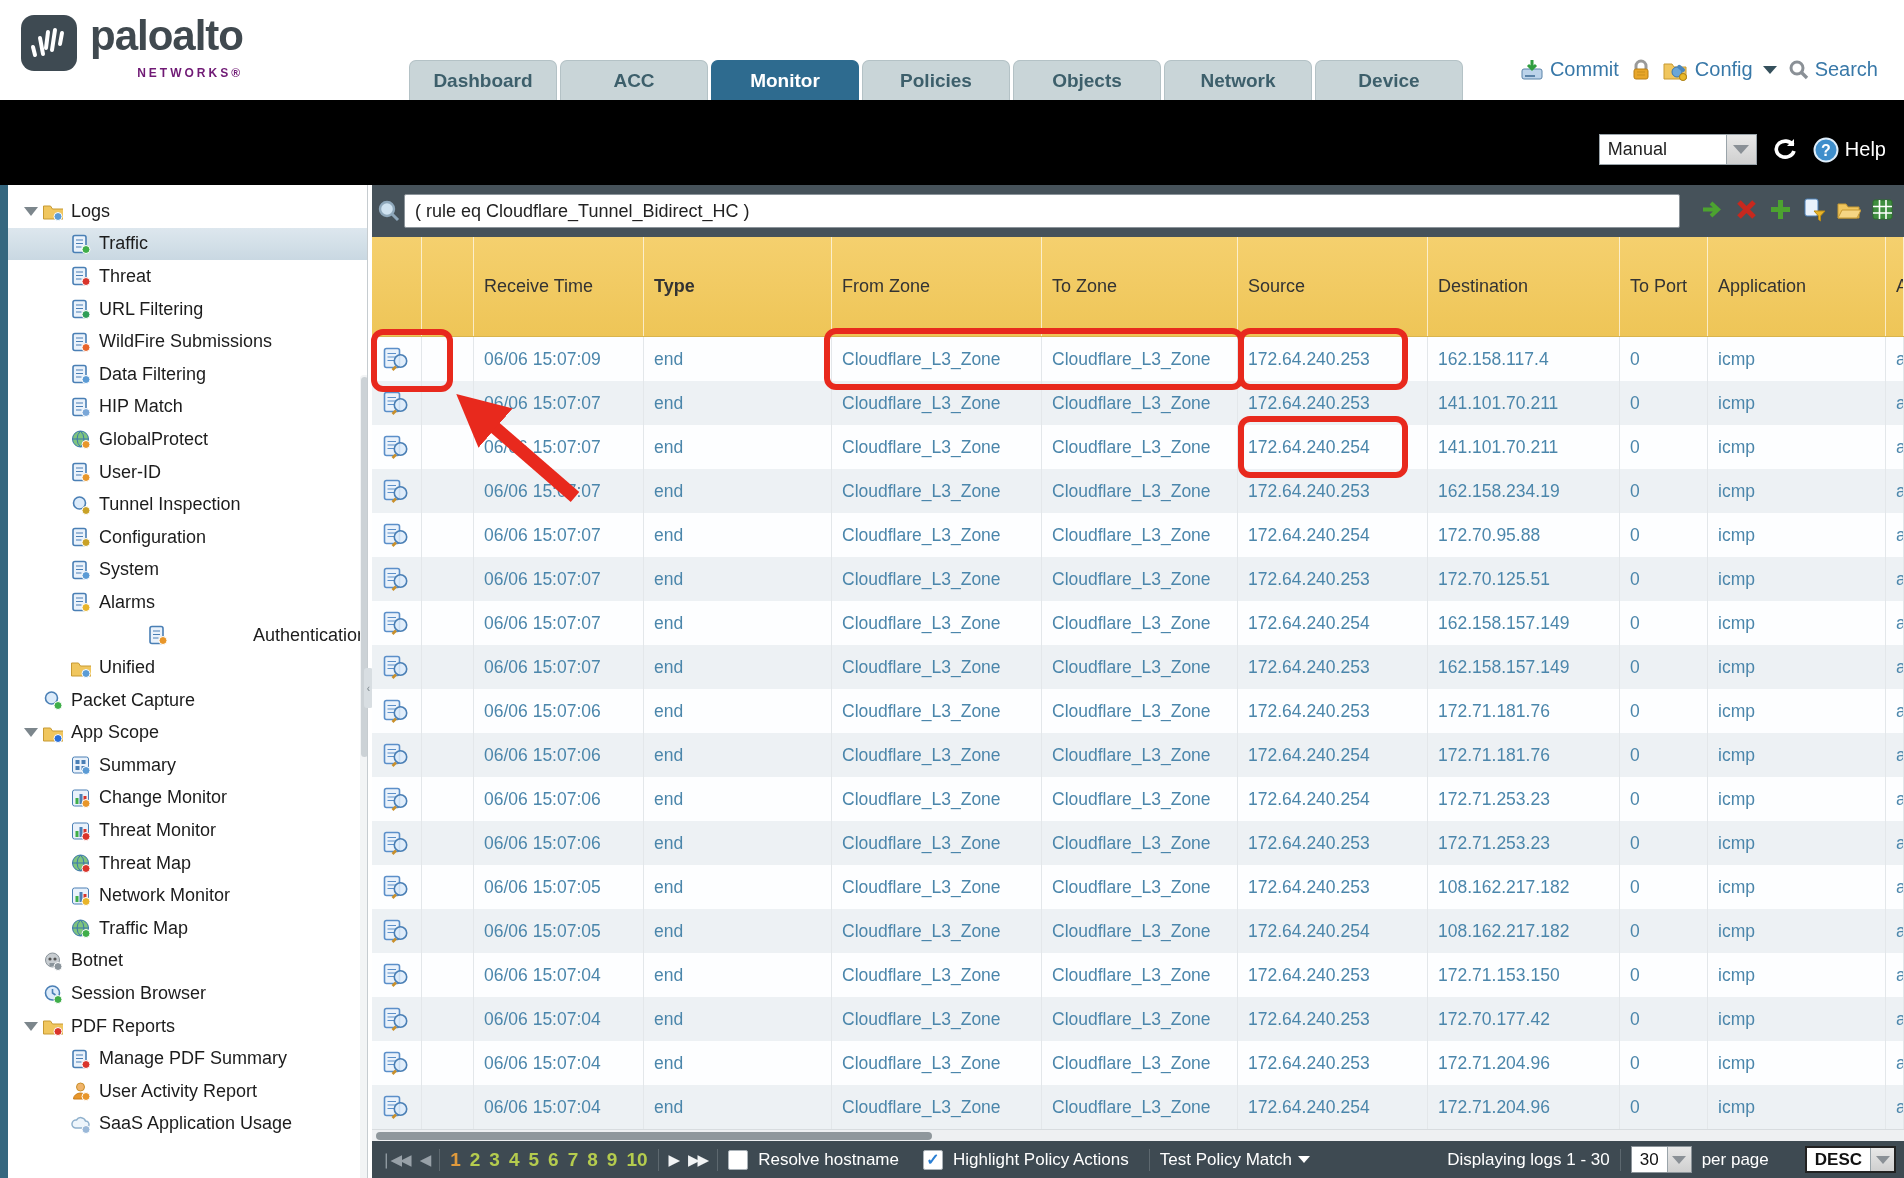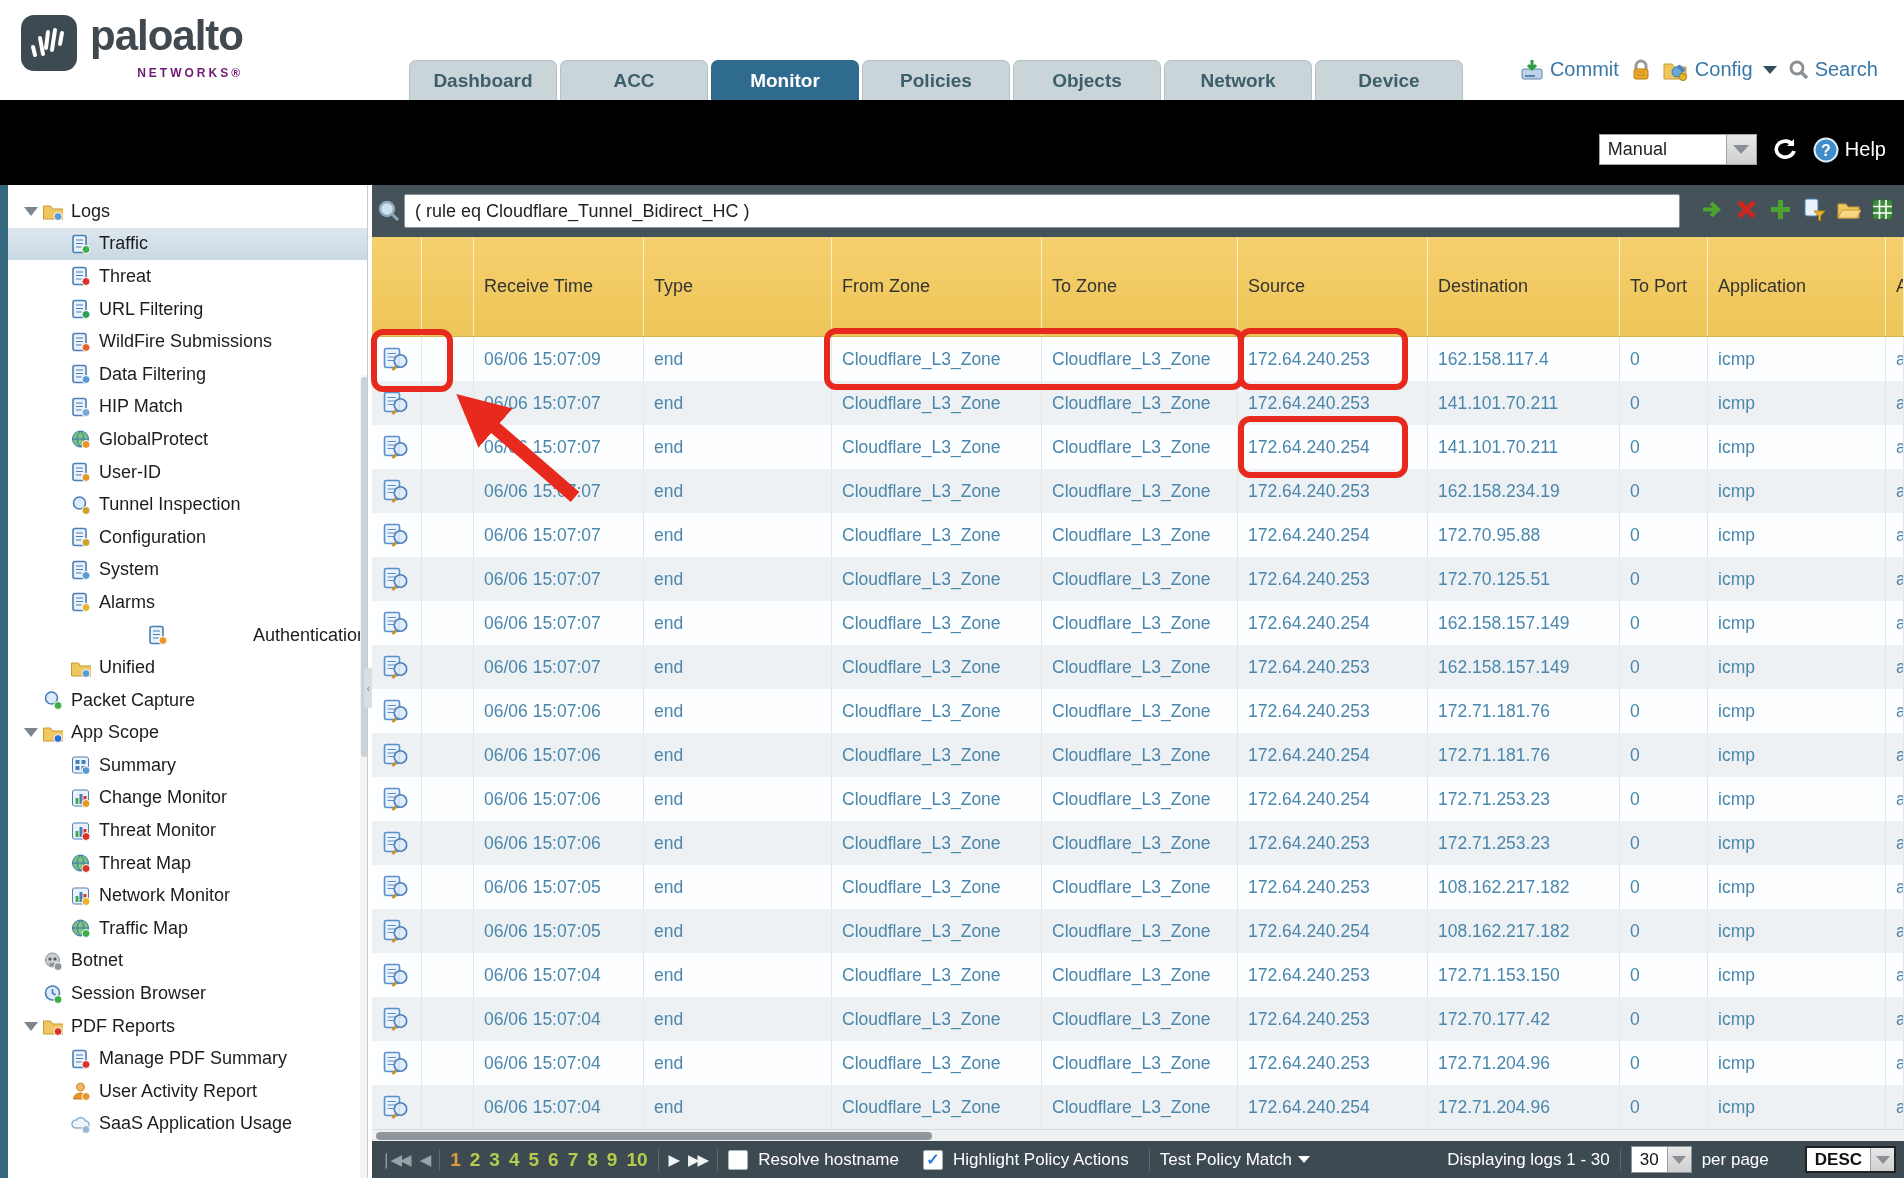--- a/index.html
+++ b/index.html
@@ -549,21 +549,21 @@
               <path d="M3 9.5 h19 M3 16 h19 M9.5 3 v19 M16 3 v19" stroke="#fff" stroke-width="1.6"></path>
             </svg>
           </div>
         </div>
     </div>
 
     <div class="grid-header" id="gridHeader">
         <div class="hcell" style="width: 50px;"></div>
         <div class="hcell" style="width: 52px;"></div>
         <div class="hcell" style="width: 170px;">Receive Time</div>
-        <div class="hcell" style="width: 188px;">Type</div>
+        <div class="hcell" style="width: 188px; font-weight: bold;">Type</div>
         <div class="hcell" style="width: 210px;">From Zone</div>
         <div class="hcell" style="width: 196px;">To Zone</div>
         <div class="hcell" style="width: 190px;">Source</div>
         <div class="hcell" style="width: 192px;">Destination</div>
         <div class="hcell" style="width: 88px;">To Port</div>
         <div class="hcell" style="width: 178px;">Application</div>
         <div class="hcell" style="width: 18px;">A</div>
       </div>
     <div class="grid-body" id="gridBody">
         <div class="grid-row odd">

